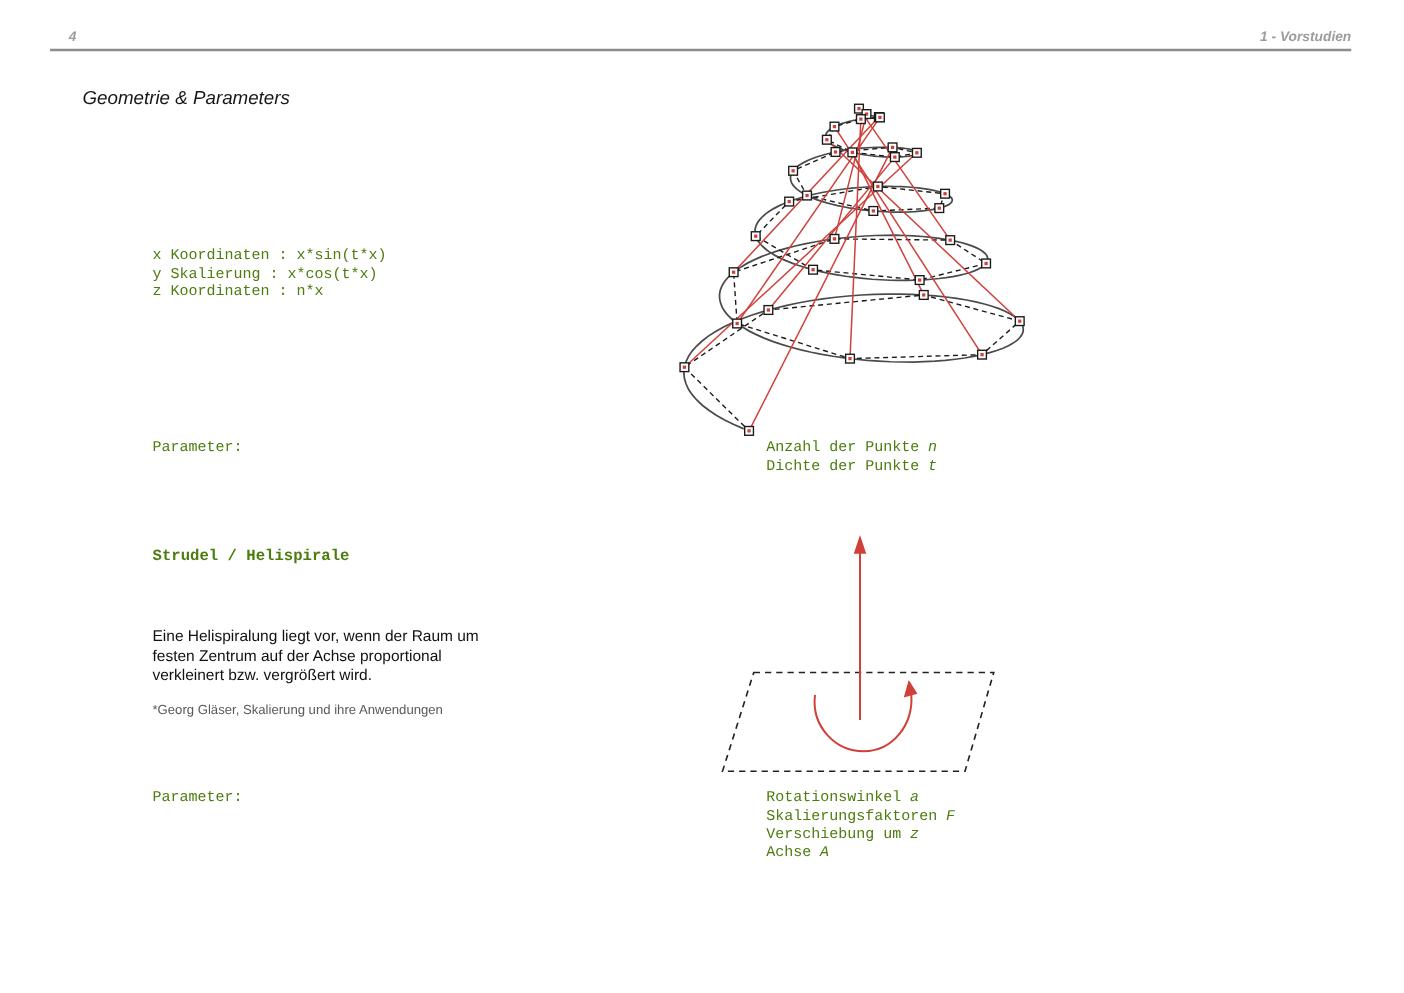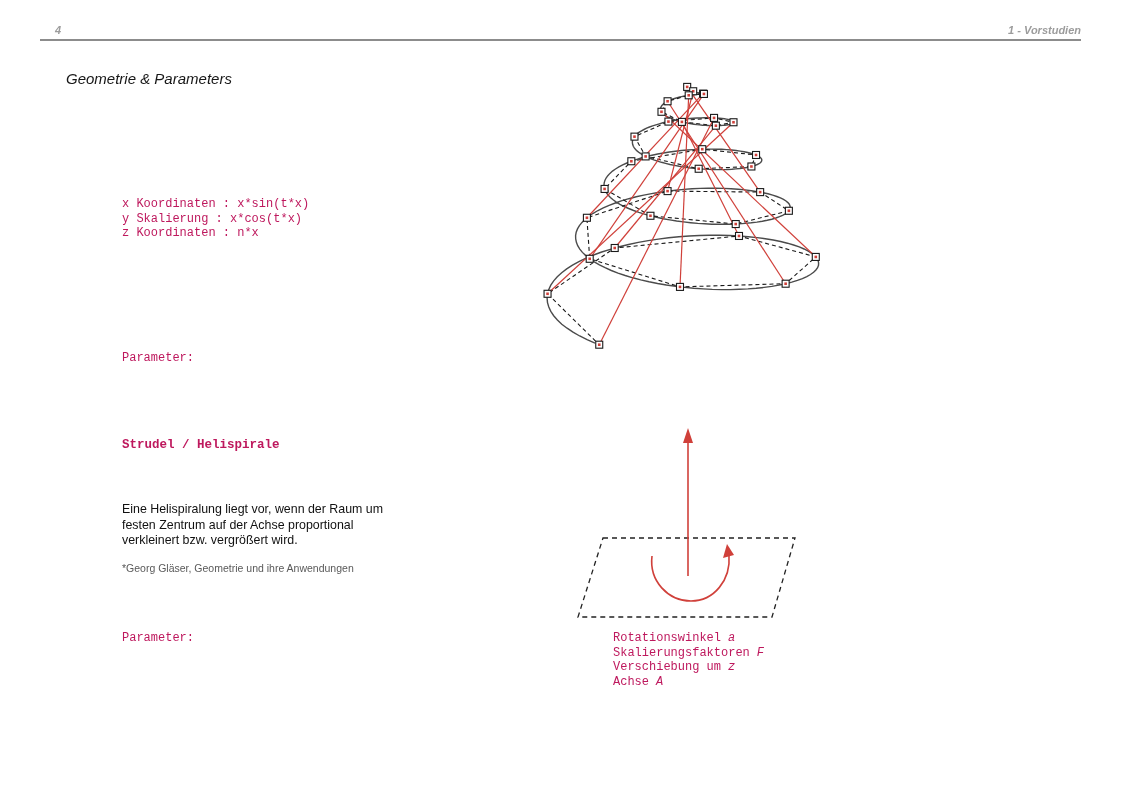--- a/index.html
+++ b/index.html
@@ -6,21 +6,21 @@
   .page{position:relative;width:1123px;height:794px;background:#ffffff;overflow:hidden;
         font-family:"Liberation Sans",sans-serif;color:#1a1a1a;}
   
   .header{position:absolute;left:40px;top:24px;width:1041px;border-bottom:2px solid #8c8c8c;
           padding-bottom:3px;display:flex;justify-content:space-between;align-items:flex-end;}
   .header span{font-size:11px;font-weight:bold;font-style:italic;color:#9c9c9c;}
   .header .pnum{margin-left:15px;}
   
   .doc-title{position:absolute;left:66px;top:70px;font-size:15px;font-weight:normal;font-style:italic;color:#171717;}
   
-  .mono{font-family:"Liberation Mono","DejaVu Sans Mono",monospace;font-size:12px;color:#be185d;}
+  .mono{font-family:"Liberation Mono","DejaVu Sans Mono",monospace;font-size:12px;color:#4d7c0f;}
   .code-block{position:absolute;left:122px;top:197px;line-height:14.6px;}
   .param-label-1{position:absolute;left:122px;top:351px;}
   .param-list-1{position:absolute;left:613px;top:351px;line-height:14.6px;}
   .param-label-2{position:absolute;left:122px;top:631px;}
   .param-list-2{position:absolute;left:613px;top:631px;line-height:14.6px;}
   .param-list-1 i,.param-list-2 i{margin-left:7px;}
   .strudel-title{position:absolute;left:122px;top:438px;font-weight:bold;line-height:15.8px;font-size:12.5px;}
   
   .body-par{position:absolute;left:122px;top:490px;font-size:12.4px;line-height:15.6px;color:#111;margin-top:12px;}
   .footnote{position:absolute;left:122px;top:562px;font-size:10.5px;color:#595959;}
@@ -40,31 +40,35 @@
 
   <div class="doc-title">Geometrie &amp; Parameters</div>
 
   <div class="code-block mono">
     <div>x Koordinaten : x*sin(t*x)</div>
     <div>y Skalierung : x*cos(t*x)</div>
     <div>z Koordinaten : n*x</div>
   </div>
 
   <div class="param-label-1 mono">Parameter:</div>
+  <div class="param-list-1 mono">
+    <div><span>Anzahl der Punkte</span><i>n</i></div>
+    <div><span>Dichte der Punkte</span><i>t</i></div>
+  </div>
 
   <div class="strudel-title mono">
     <div>Strudel / Helispirale</div>
   </div>
 
   <div class="body-par">
     <div>Eine Helispiralung liegt vor, wenn der Raum um</div>
     <div>festen Zentrum auf der Achse proportional</div>
     <div>verkleinert bzw. vergrößert wird.</div>
   </div>
-  <div class="footnote">*Georg Gläser, Geometrie und ihre Anwendungen</div>
+  <div class="footnote">*Georg Gläser, Skalierung und ihre Anwendungen</div>
 
   <div class="param-label-2 mono">Parameter:</div>
   <div class="param-list-2 mono">
     <div><span>Rotationswinkel</span><i>a</i></div>
     <div><span>Skalierungsfaktoren</span><i>F</i></div>
     <div><span>Verschiebung um</span><i>z</i></div>
     <div><span>Achse</span><i>A</i></div>
   </div>
 
   <svg id="spiral-svg" class="spiral-svg" width="340" height="300" viewBox="520 60 340 300">

